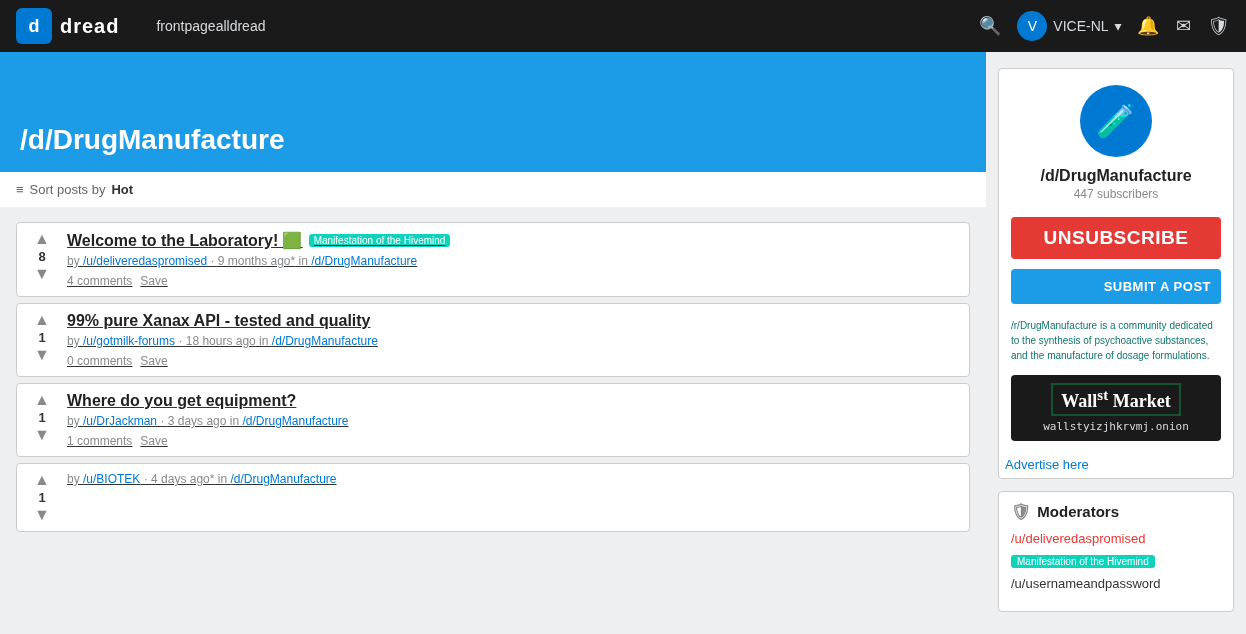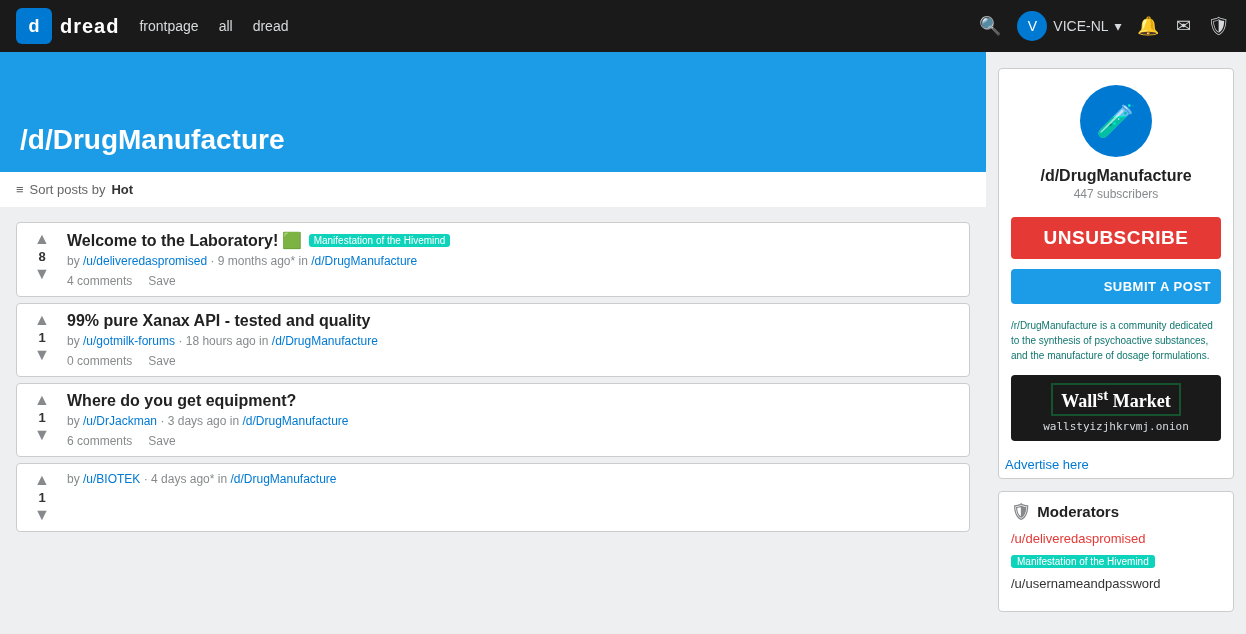--- a/index.html
+++ b/index.html
@@ -26,21 +26,21 @@
       width: 36px; height: 36px;
       background: #0079d3;
       border-radius: 6px;
       display: flex; align-items: center; justify-content: center;
       color: white; font-weight: bold; font-size: 18px;
     }
     .logo-text {
       color: white; font-size: 20px; font-weight: bold; letter-spacing: 1px;
     }
     .nav-links {
-      display: flex; gap: 20px; align-items: center;
+      display: flex; align-items: center; margin-left: 17px;
     }
     .nav-link {
       color: #d7dadc; font-size: 14px; cursor: pointer; text-decoration: none;
     }
     .header-right {
       margin-left: auto;
       display: flex; align-items: center; gap: 16px;
     }
     .search-icon-wrap {
       color: #d7dadc; cursor: pointer; font-size: 18px;
@@ -109,36 +109,36 @@
       display: flex; flex-direction: column; align-items: center;
       margin-right: 10px; min-width: 30px;
     }
     .vote-arrow {
       color: #878a8c; font-size: 16px; cursor: pointer; line-height: 1;
       background: none; border: none;
     }
     .vote-count {
       font-size: 13px; font-weight: bold; color: #333; margin: 2px 0;
     }
-    .post-content { flex: 1; }
+    .post-content { flex: 1; text-decoration: underline; }
     .post-title {
       font-size: 16px; font-weight: bold; color: #222; margin-bottom: 4px;
       display: flex; align-items: center; gap: 6px;
     }
     .post-flair {
       background: #0dd3bb; color: white; font-size: 10px;
       padding: 1px 5px; border-radius: 3px; font-weight: normal;
       display: inline-block;
     }
     .post-meta {
       font-size: 12px; color: #878a8c; margin-bottom: 6px;
     }
     .post-meta a { color: #0079d3; text-decoration: none; }
     .post-actions {
-      display: flex; gap: 16px; align-items: center;
+      display: flex; gap: 8px; align-items: center;
     }
     .post-comments, .post-save {
       font-size: 12px; color: #878a8c; cursor: pointer;
     }
 
     
     .sidebar-card {
       background: white;
       border: 1px solid #ccc;
       border-radius: 4px;
@@ -316,21 +316,21 @@
         <div class="post-content">
           <div class="post-title">
             <a class="post-title-link">Where do you get equipment?</a>
           </div>
           <div class="post-meta">
             by <a>/u/DrJackman</a>
             · <span>3 days ago</span> in
             <a>/d/DrugManufacture</a>
           </div>
           <div class="post-actions">
-            <span class="post-comments">6 comments</span>
+            <span class="post-comments">1 comments</span>
             <span class="post-save">Save</span>
           </div>
         </div>
       </div>
 
       <div class="post-item">
         <div class="vote-col">
           <button class="vote-arrow">▲</button>
           <span class="vote-count">1</span>
           <button class="vote-arrow">▼</button>

